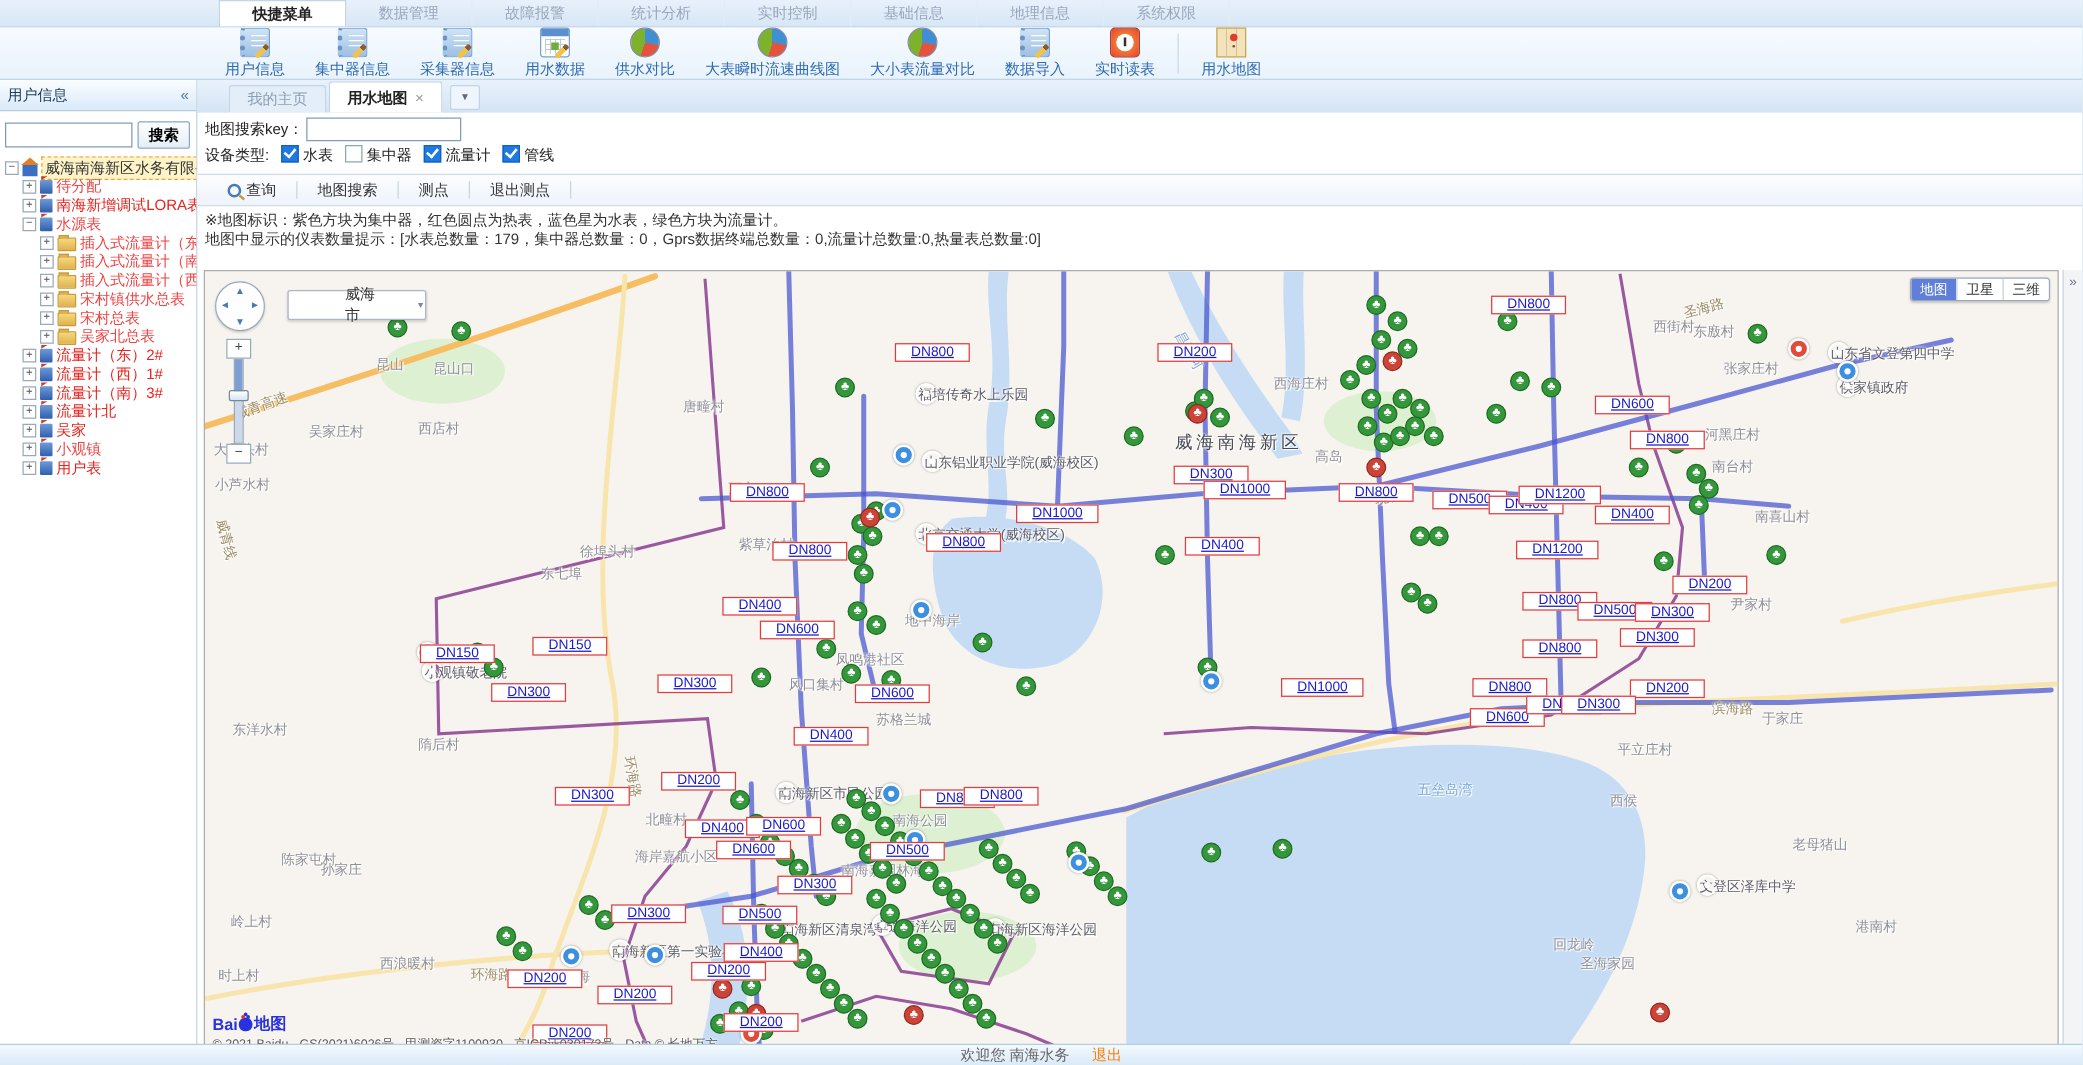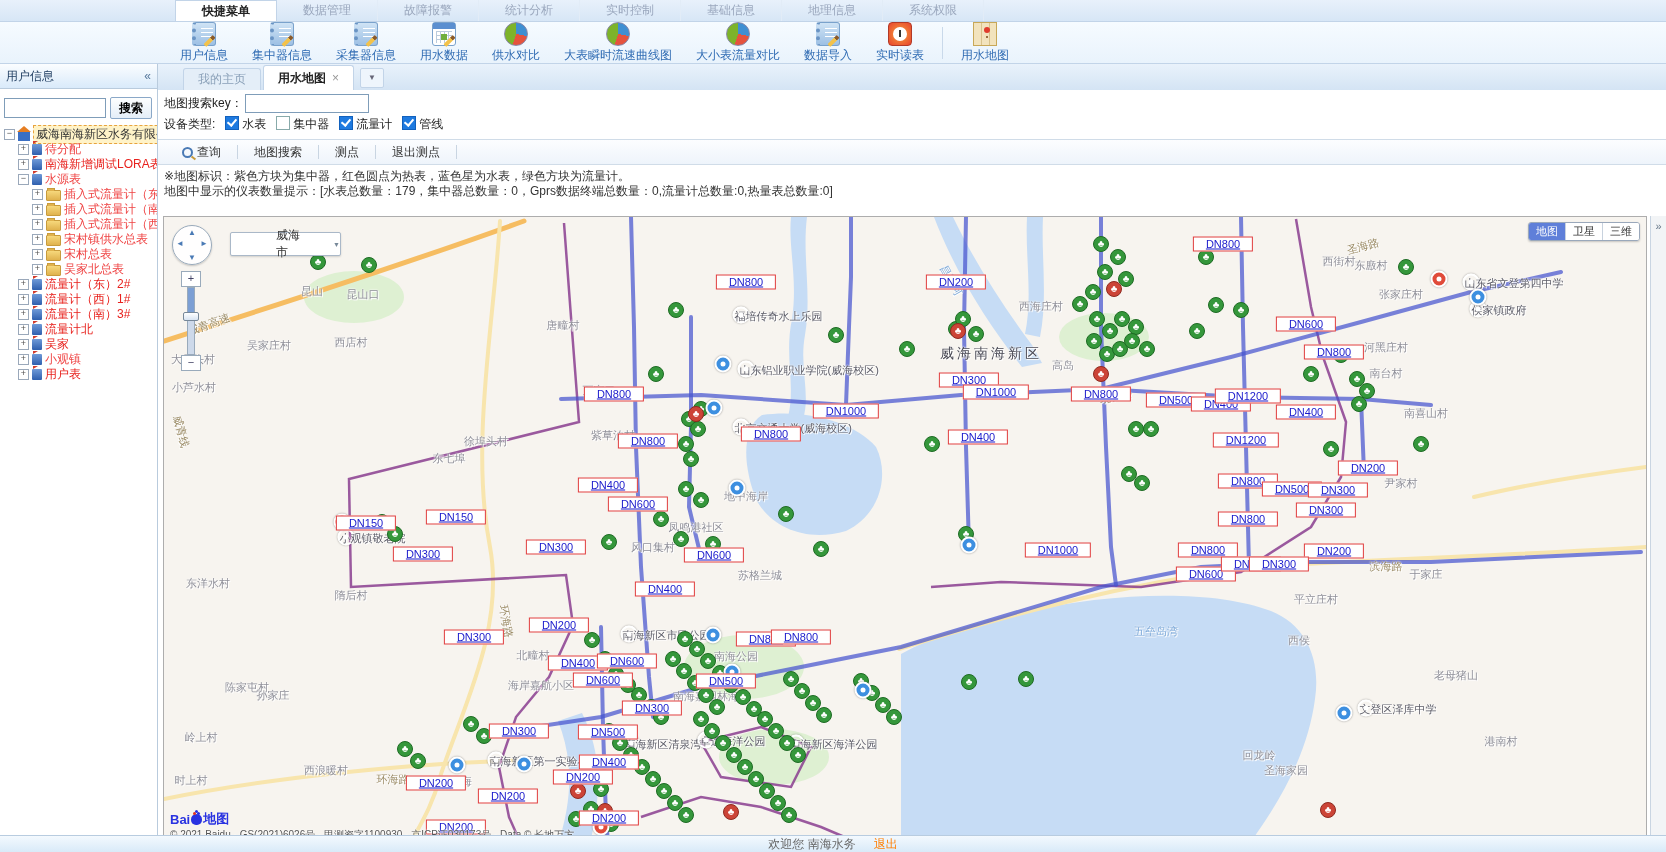--- a/index.html
+++ b/index.html
@@ -350,21 +350,21 @@
             <div class="pl village" style="left: 29px; top: 135px;">大吕头村</div>
             <div class="pl village" style="left: 30px; top: 163px;">小芦水村</div>
             <div class="pl village" style="left: 187px; top: 118px;">西店村</div>
             <div class="pl village" style="left: 399px; top: 101px;">唐疃村</div>
             <div class="pl village" style="left: 435px; top: 166px;">万家口</div>
             <div class="pl village" style="left: 285px; top: 234px;">东七埠</div>
             <div class="pl village" style="left: 322px; top: 217px;">徐埠头村</div>
             <div class="pl village" style="left: 449px; top: 211px;">紫草泊村</div>
             <div class="pl village" style="left: 532px; top: 303px;">凤鸣港社区</div>
             <div class="pl village" style="left: 489px; top: 323px;">风口集村</div>
-            <div class="pl village" style="left: 559px; top: 351px; margin-left: 37px;">苏格兰城</div>
+            <div class="pl village" style="left: 559px; top: 351px;">苏格兰城</div>
             <div class="pl village" style="left: 582px; top: 272px;">地中海岸</div>
             <div class="pl village" style="left: 377px; top: 461px;">海岸嘉航小区</div>
             <div class="pl village" style="left: 542px; top: 472px;">南海嘉园林海</div>
             <div class="pl village" style="left: 572px; top: 432px;">南海公园</div>
             <div class="pl village" style="left: 877px; top: 82px;">西海庄村</div>
             <div class="pl village" style="left: 899px; top: 141px;">高岛</div>
             <div class="pl village" style="left: 1175px; top: 37px;">西街村</div>
             <div class="pl village" style="left: 1207px; top: 41px;">东廒村</div>
             <div class="pl village" style="left: 1237px; top: 70px;">张家庄村</div>
             <div class="pl village" style="left: 1222px; top: 123px;">河黑庄村</div>

